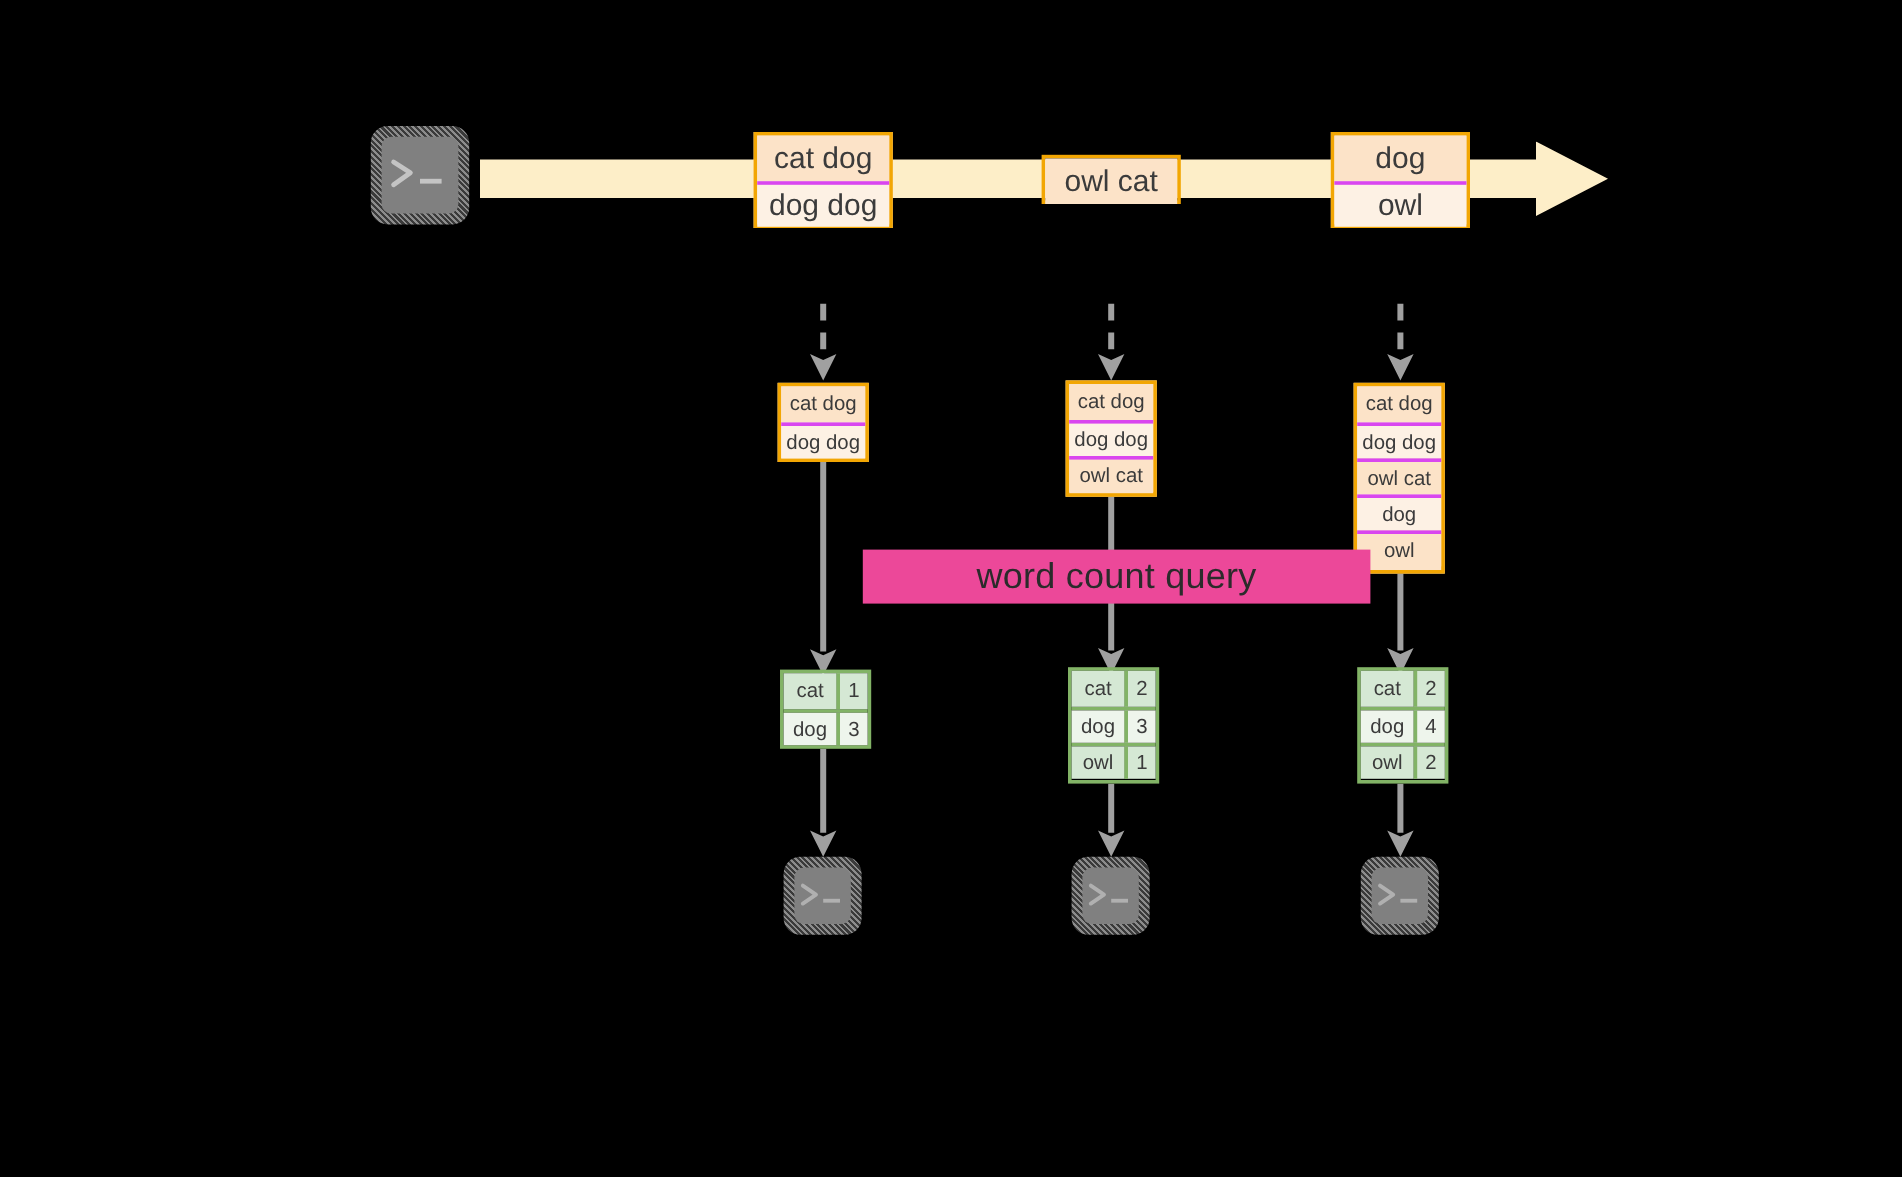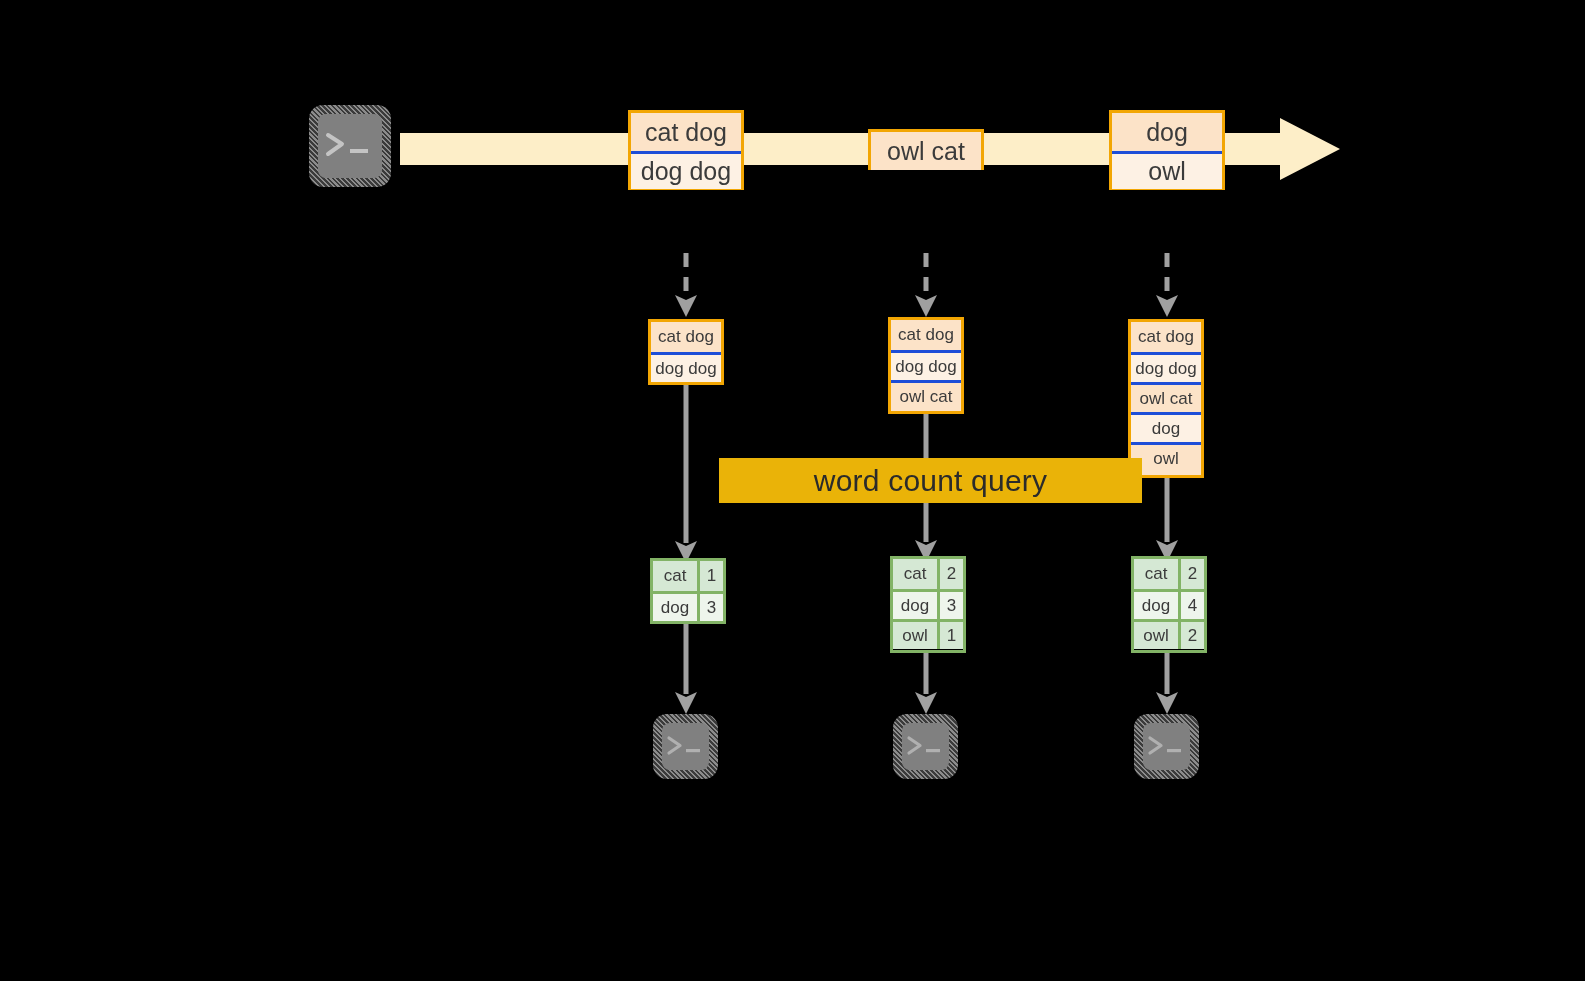--- a/index.html
+++ b/index.html
@@ -76,21 +76,21 @@
     z-index: 4;
   }
   .record .row {
     box-sizing: border-box;
     display: flex;
     align-items: center;
     justify-content: center;
     color: #3b3b3b;
     white-space: nowrap;
   }
-  .record .row + .row { border-top: 3px solid #1d4ed8; text-align: center; }
+  .record .row + .row { border-top: 3px solid #d946ef; text-align: center; }
   .record .row.shade-a { background: #fce3c8; }
   .record .row.shade-b { background: #fdf1e4; }
 
   .record.big .row { height: 38px; font-size: 25px; }
   .record.small .row { height: 30px; font-size: 17px; }
 
   
   .result {
     position: absolute;
     box-sizing: border-box;
@@ -124,21 +124,21 @@
   .connector {
     position: absolute;
     z-index: 2;
   }
   .connector svg { display: block; }
 
   
   .banner {
     position: absolute;
     box-sizing: border-box;
-    background: #eab308;
+    background: #ec4899;
     display: flex;
     align-items: center;
     justify-content: center;
     z-index: 6;
   }
   .banner .label {
     font-size: 30px;
     color: #2b2b2b;
     white-space: nowrap;
     letter-spacing: 0.2px;

